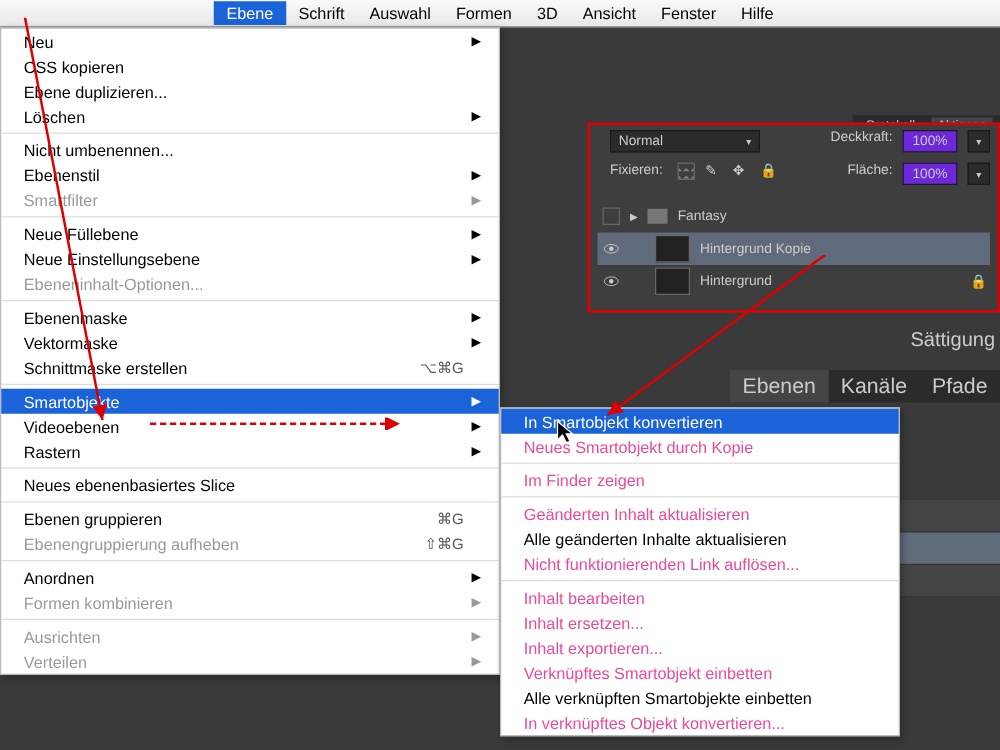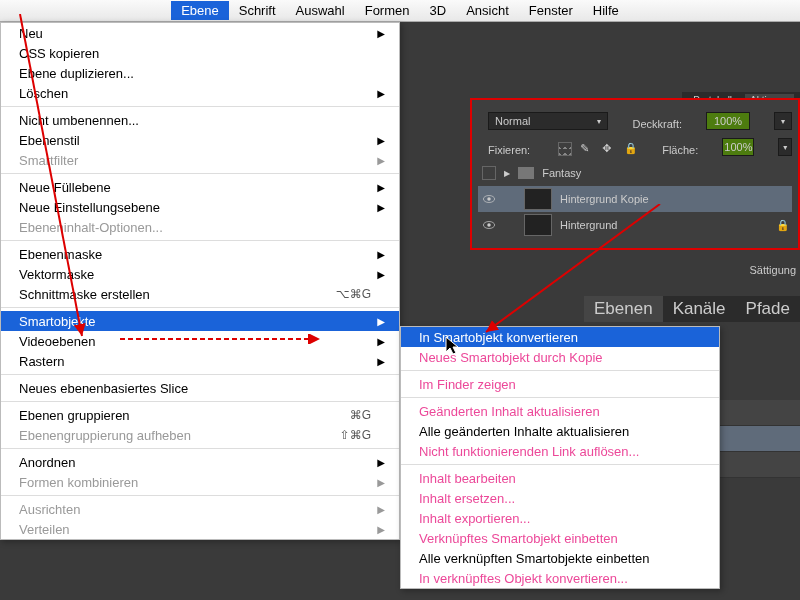--- a/index.html
+++ b/index.html
@@ -13,24 +13,24 @@
 .dropdown .row.highlight { background: #1a63d9; color: #fff; }
 .dropdown .sep { height: 1px; background: #ddd; margin: 3px 0; }
 .dropdown .arrow { position: absolute; right: 14px; font-size: 10px; }
 .dropdown .shortcut { position: absolute; right: 28px; font-size: 12px; color: #555; }
 .submenu { position: absolute; left: 400px; top: 326px; width: 320px; background: #fff; border: 1px solid #bbb; box-shadow: 2px 2px 6px rgba(0,0,0,.3); font-size: 13px; color: #000; z-index: 25; }
 .submenu .row { display: flex; align-items: center; height: 20px; padding: 0 18px; }
 .submenu .row.highlight { background: #1a63d9; color: #fff; }
 .submenu .row.disabled { color: #ec4899; }
 .submenu .sep { height: 1px; background: #ddd; margin: 3px 0; }
 .panelbox { position: absolute; right: 0; top: 98px; width: 330px; background: #3e3e3e; border: 2px solid #d00; z-index: 30; font-size: 11px; color: #ccc; padding: 4px 6px 10px 6px; }
-.panelrow { display: flex; align-items: flex-end; height: 26px; gap: 24px; padding-left: 10px; }
+.panelrow { display: flex; align-items: flex-start; height: 26px; gap: 8px; padding-left: 10px; }
 .panelrow .sel { background: #2b2b2b; border: 1px solid #1a1a1a; height: 18px; display: inline-flex; align-items: center; padding: 0 6px; min-width: 120px; justify-content: space-between; }
 .panelrow .lbl { margin-left: auto; }
-.panelrow .pct { background: #4d7c0f; border: 1px solid #1a1a1a; height: 18px; width: 44px; display: inline-flex; align-items: center; justify-content: center; }
+.panelrow .pct { background: #6d28d9; border: 1px solid #1a1a1a; height: 18px; width: 44px; display: inline-flex; align-items: center; justify-content: center; }
 .panelrow .drop { background: #2b2b2b; border: 1px solid #1a1a1a; height: 18px; width: 18px; display: inline-flex; align-items: center; justify-content: center; font-size: 8px; }
 .locklabel { margin-right: 4px; }
 .lockicons { display: flex; gap: 8px; }
 .lockicons span { width: 14px; height: 14px; display: inline-block; }
 .plist { margin-top: 4px; }
 .prow { display: flex; align-items: center; height: 26px; padding: 0 4px; gap: 8px; }
 .prow.sel { background: #5f6b7a; }
 .prow .thumb { width: 28px; height: 22px; background: #222; border: 1px solid #666; }
 .prow .folder { width: 16px; height: 12px; background: #777; }
 .prow .lock { margin-left: auto; width: 12px; }
@@ -172,21 +172,21 @@
 </div>
 
 <div class="rightcol">
   <div>ook</div>
   <div>he dur</div>
   <div>lle Ebe</div>
   <div>tbare</div>
   <div>blend</div>
 </div>
 
-<div style="position:absolute;right:4px;top:264px;color:#ccc;font-size:11px;z-index:4">Sättigung</div>
+<div style="position:absolute;right:4px;top:264px;color:#ccc;font-size:16px;z-index:4">Sättigung</div>
 
 <div class="midtabs">
   <div class="tab act">Ebenen</div>
   <div class="tab">Kanäle</div>
   <div class="tab">Pfade</div>
 </div>
 
 <div class="lower" style="top:400px">
   <div class="r">Fantasy</div>
   <div class="r sel">Hintergrund Ko</div>

